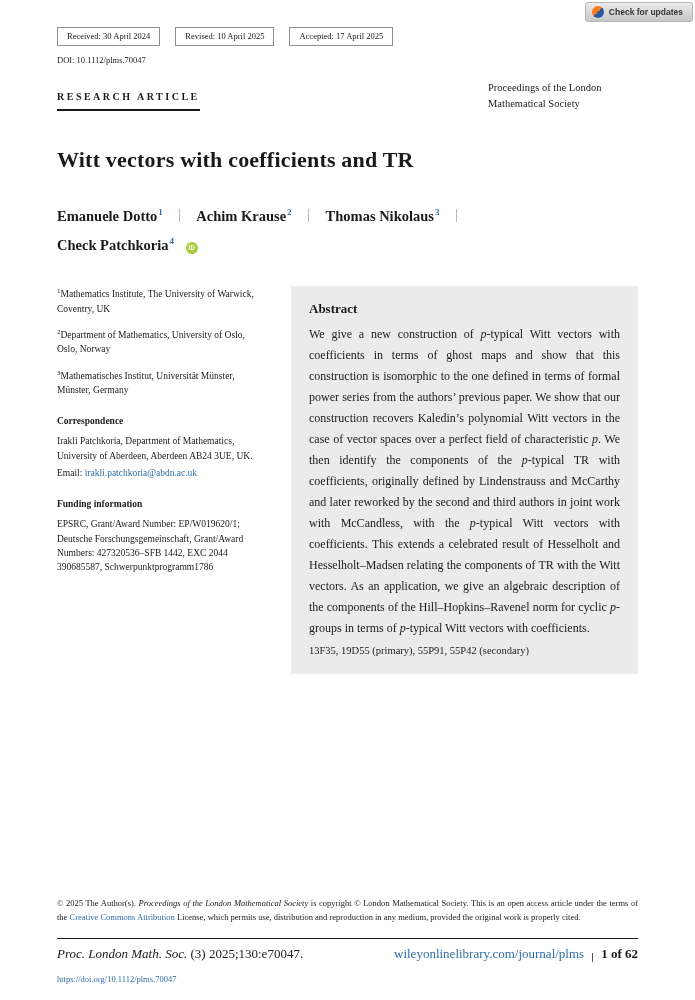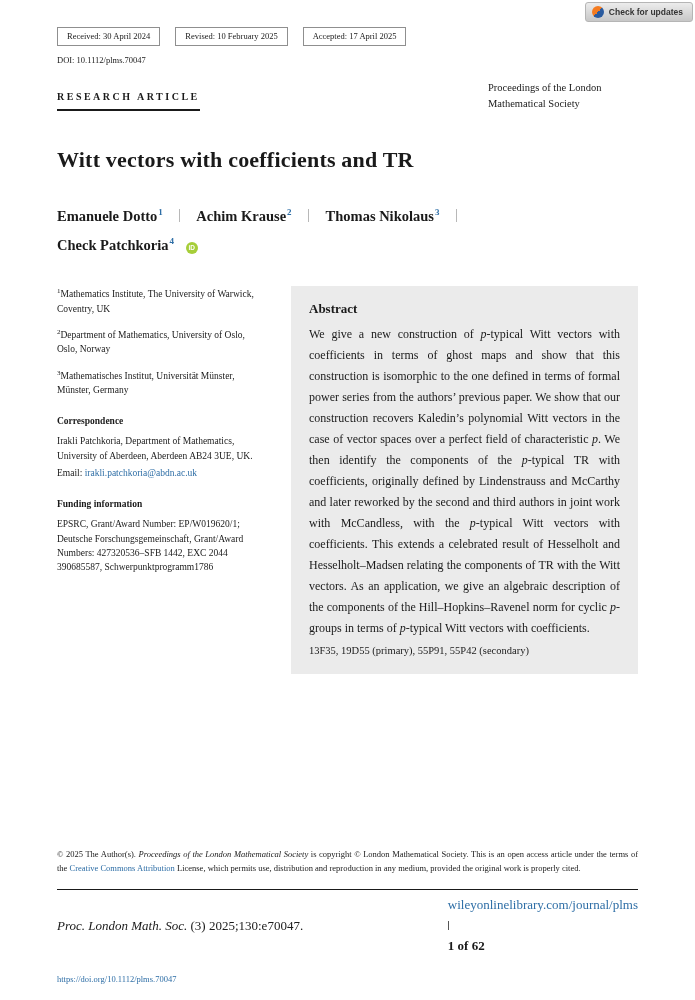--- a/index.html
+++ b/index.html
@@ -88,38 +88,38 @@
   .abs-heading { font-size: 13px; font-weight: bold; margin-bottom: 7px; }
   .abs-body { font-size: 12px; line-height: 21px; text-align: justify; margin: 0; }
   .msc-heading { margin-top: 18px; font-size: 10.5px; font-weight: bold; letter-spacing: 1.5px; }
   .msc-body { margin-top: 6px; font-size: 10.5px; }
 
   
   .bottom { position: absolute; left: 57px; right: 57px; bottom: 16px; }
   .copyright { font-size: 8.5px; line-height: 1.65; margin: 0 0 14px 0; text-align: justify; }
   .rule { border-top: 1.5px solid #1a1a1a; margin-bottom: 7px; }
   .footer-row { display: flex; justify-content: space-between; align-items: center; font-size: 13px; }
-  .footer-right { display: flex; align-items: flex-start; gap: 8px; flex-direction: column; }
+  .footer-right { display: flex; align-items: flex-end; gap: 8px; }
   .fsep { width: 1px; height: 9px; background: #555; }
   .page-info { font-weight: bold; }
-  .footer-row2 { margin-top: 20px; font-size: 8.5px; }
+  .footer-row2 { margin-top: 12px; font-size: 8.5px; }
 </style>
 </head>
 <body>
 
 <div class="page">
 
   <div class="updates-badge">
     <span class="cm-icon"></span>
     <span>Check for updates</span>
   </div>
 
   <div class="dates-row">
     <span class="date-box">Received: 30 April 2024</span>
-    <span class="date-box">Revised: 10 February 2025</span>
+    <span class="date-box">Revised: 10 April 2025</span>
     <span class="date-box">Accepted: 17 April 2025</span>
   </div>
 
   <div class="doi-line">DOI: 10.1112/plms.70047</div>
 
   <div class="header-row">
     <span class="article-type">RESEARCH ARTICLE</span>
     <span class="journal-name">
       <span style="display:block">Proceedings of the London</span>
       <span style="display:block">Mathematical Society</span>

